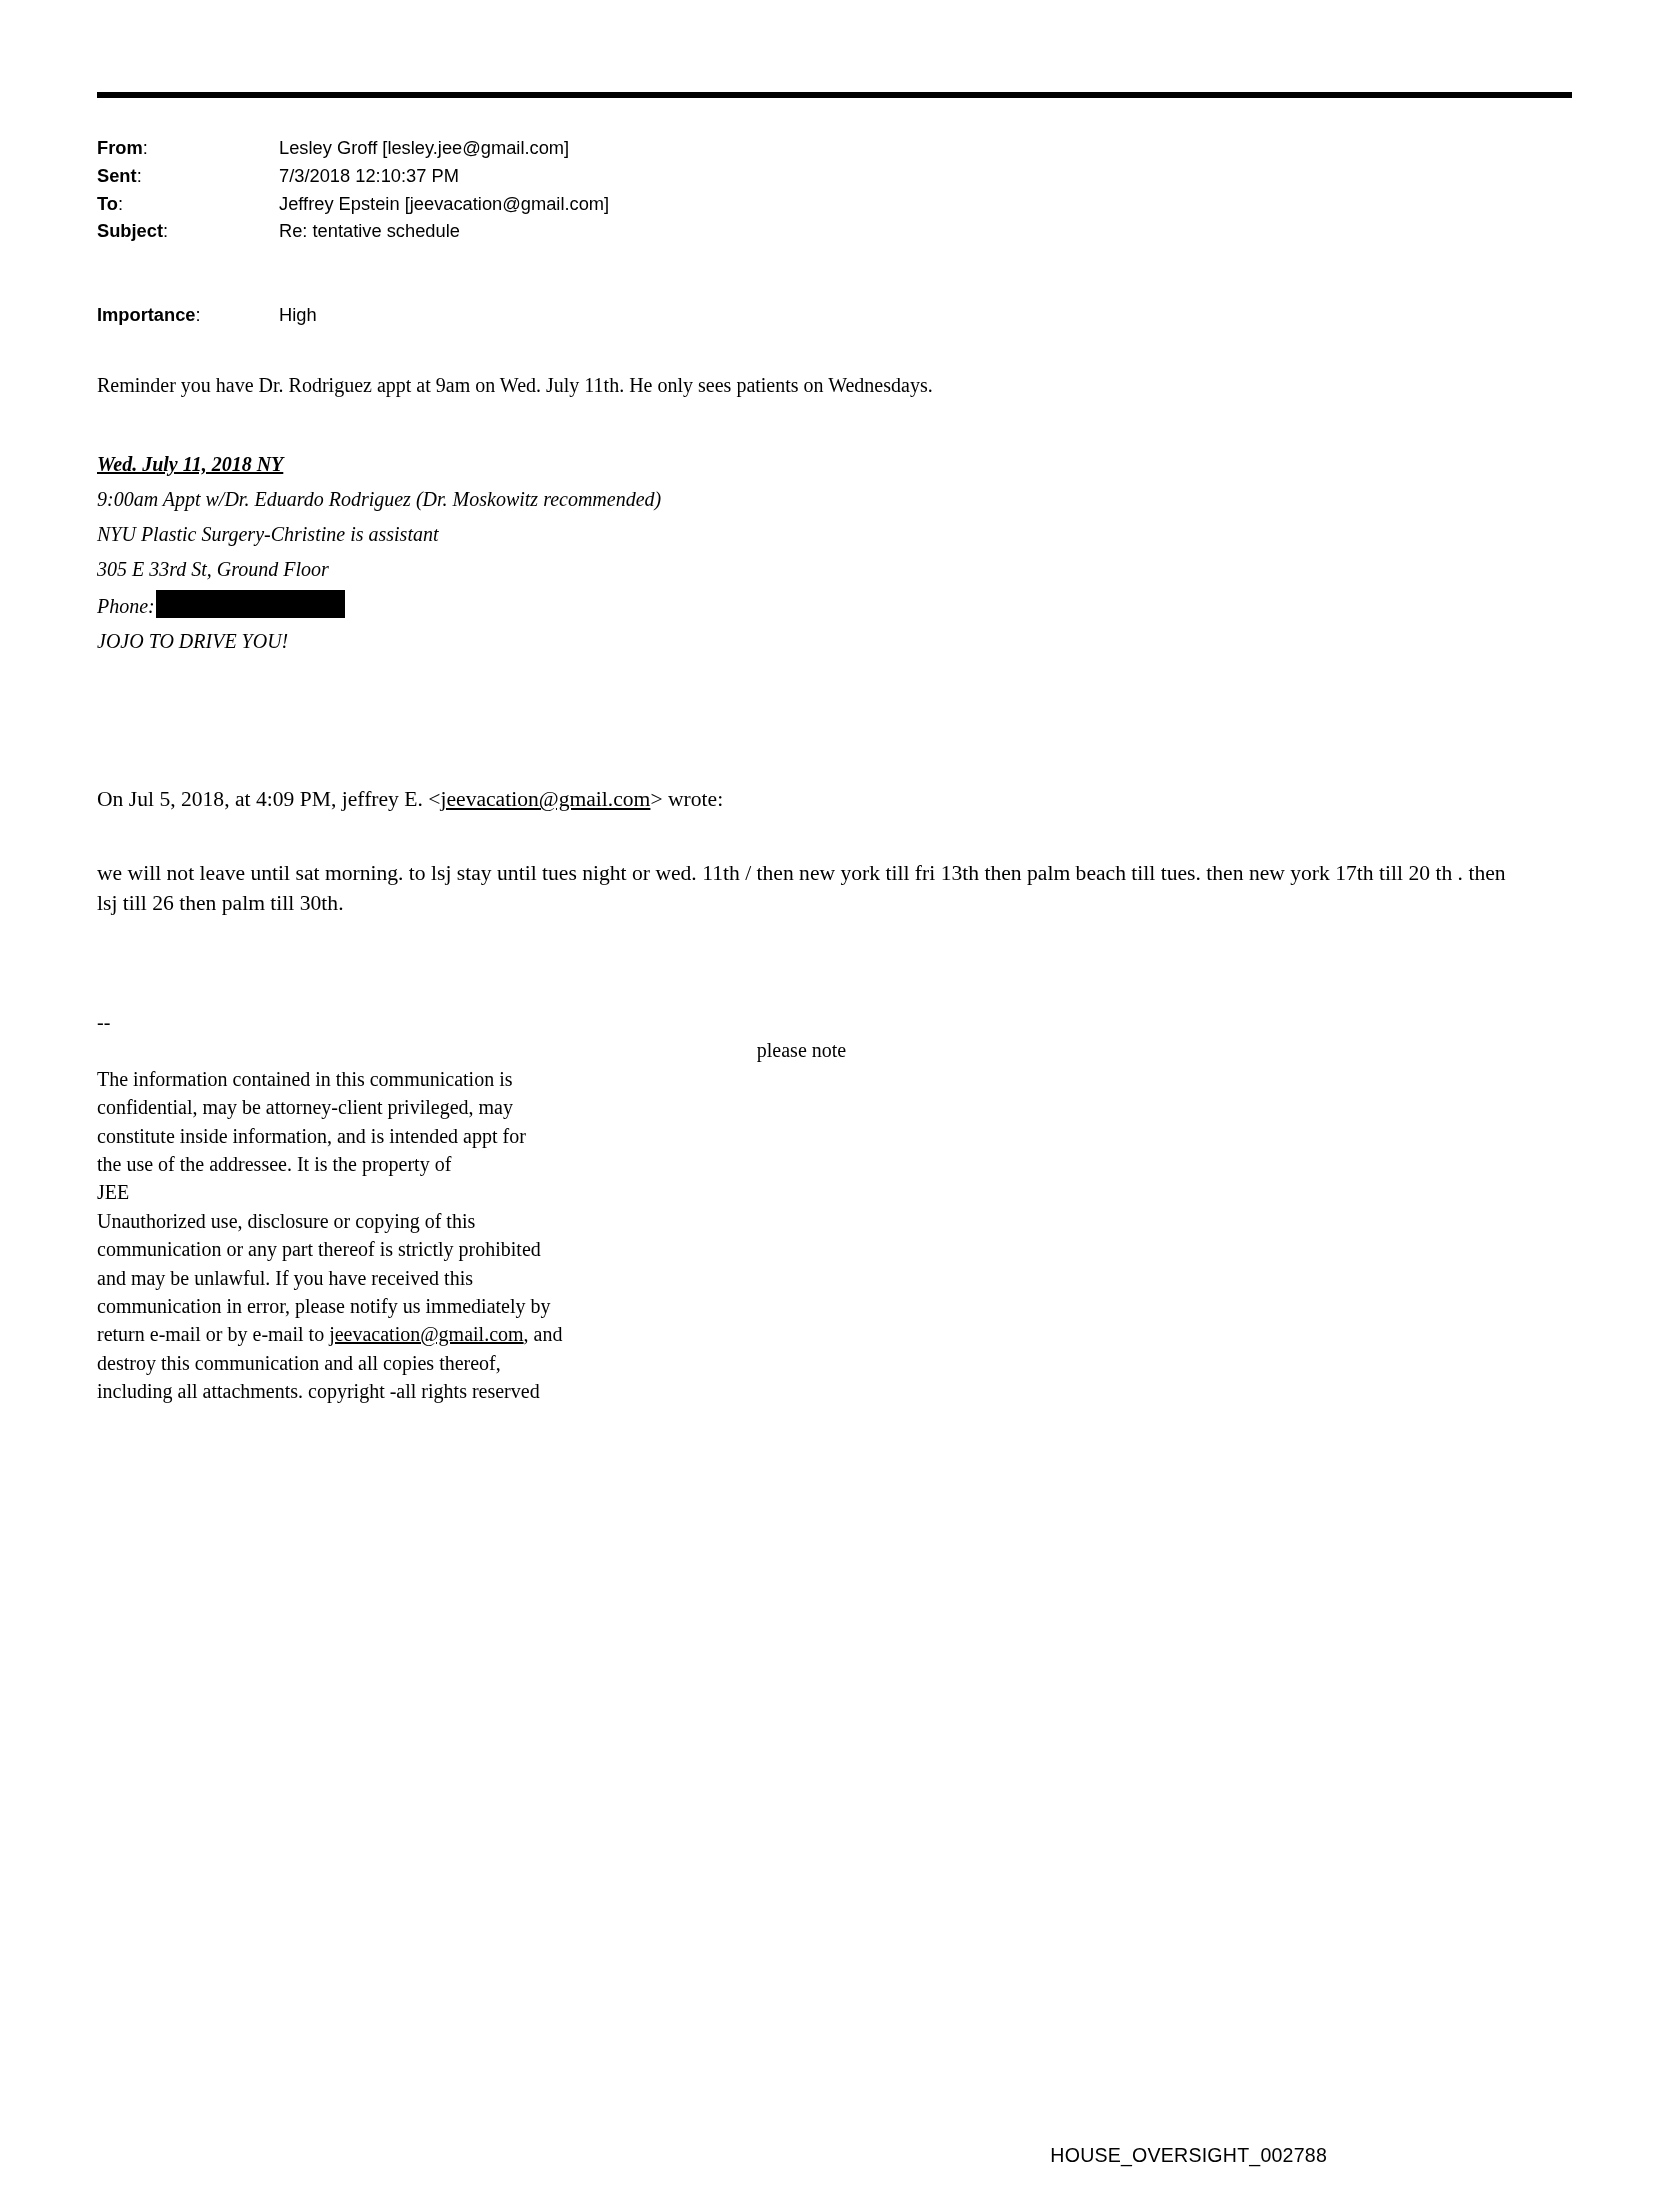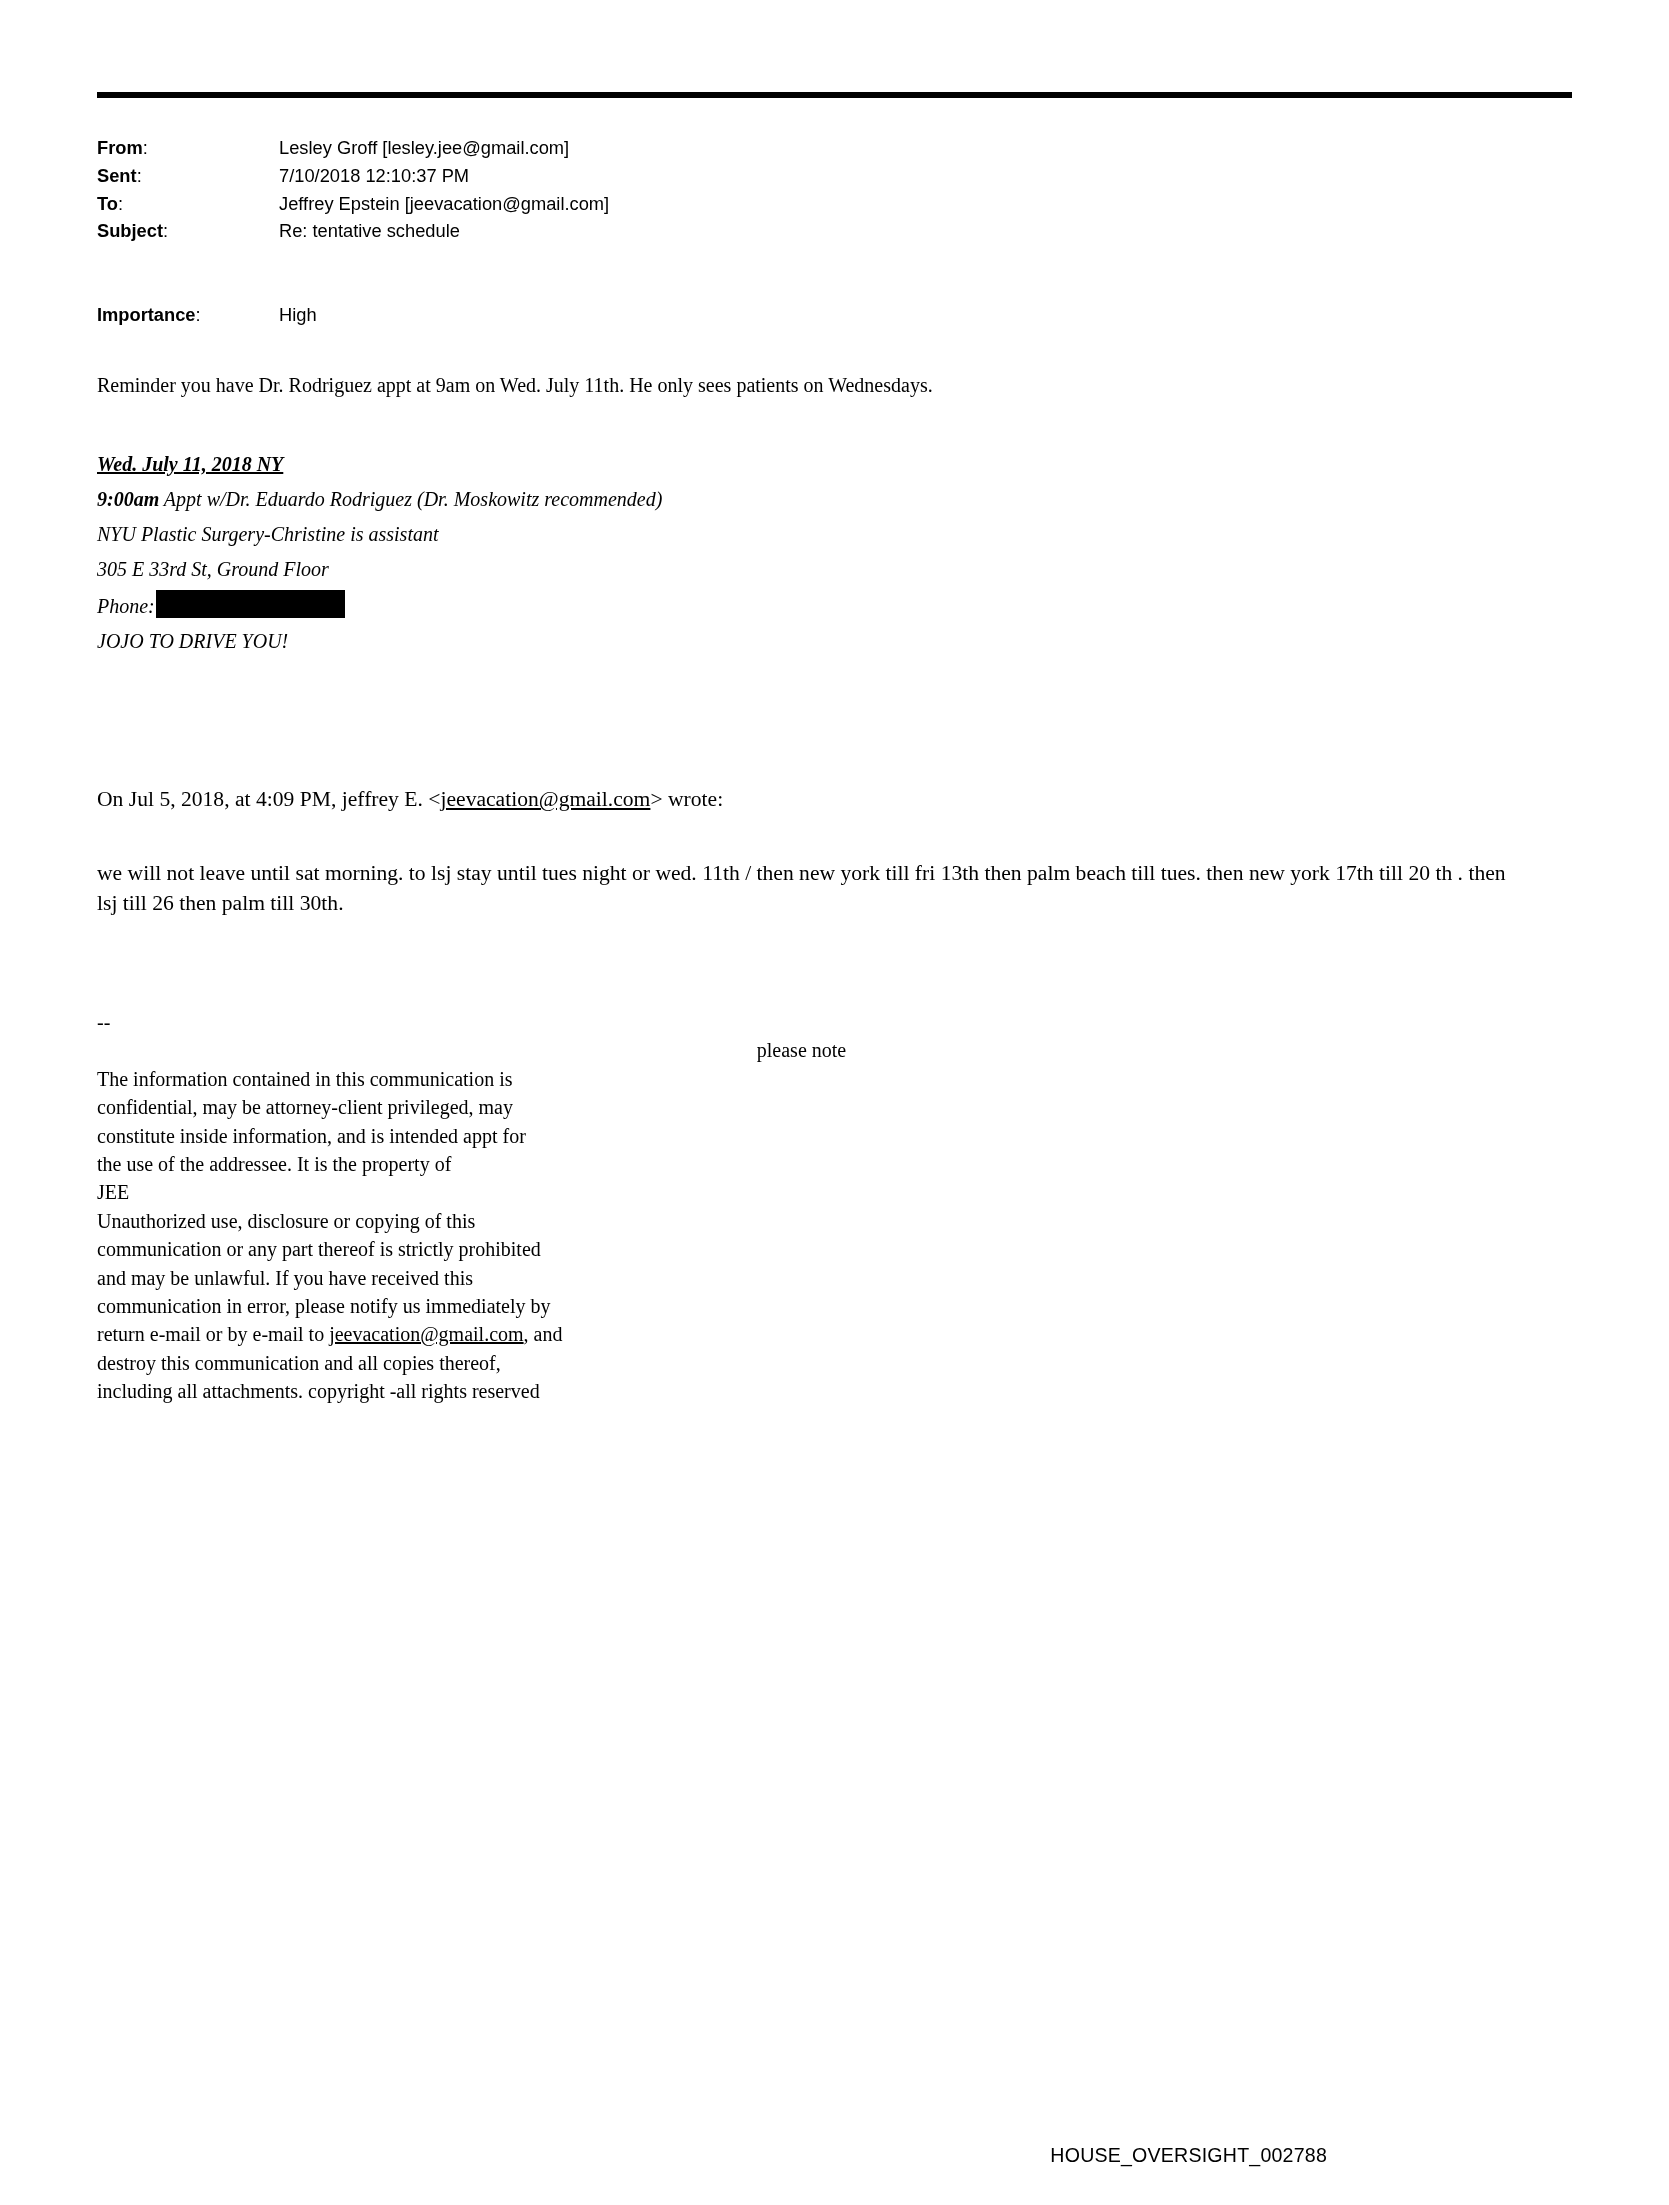--- a/index.html
+++ b/index.html
@@ -87,21 +87,21 @@
   }
   .sched-line {
     font-family: "Liberation Serif", serif;
     font-style: italic;
     font-size: 20px;
     line-height: 1.45;
     margin-bottom: 5.9px;
     white-space: nowrap;
   }
   .sched-line b {
-    font-weight: bold;
+    font-weight: normal;
     font-style: italic;
     margin-top: 14px;
   }
   .redaction {
     display: inline-block;
     width: 189px;
     height: 28px;
     background: #000;
     vertical-align: -4.6px;
     margin-left: 1.3px;
@@ -159,21 +159,21 @@
 
   <div class="header-block">
 
     <div class="hdr-row">
       <div class="hdr-label"><span>From</span><span class="colon">:</span></div>
       <div class="hdr-value">Lesley Groff [lesley.jee@gmail.com]</div>
     </div>
 
     <div class="hdr-row">
       <div class="hdr-label"><span>Sent</span><span class="colon">:</span></div>
-      <div class="hdr-value">7/10/2018 12:10:37 PM</div>
+      <div class="hdr-value">7/3/2018 12:10:37 PM</div>
     </div>
 
     <div class="hdr-row">
       <div class="hdr-label"><span>To</span><span class="colon">:</span></div>
       <div class="hdr-value">Jeffrey Epstein [jeevacation@gmail.com]</div>
     </div>
 
     <div class="hdr-row">
       <div class="hdr-label"><span>Subject</span><span class="colon">:</span></div>
       <div class="hdr-value">Re: tentative schedule</div>

